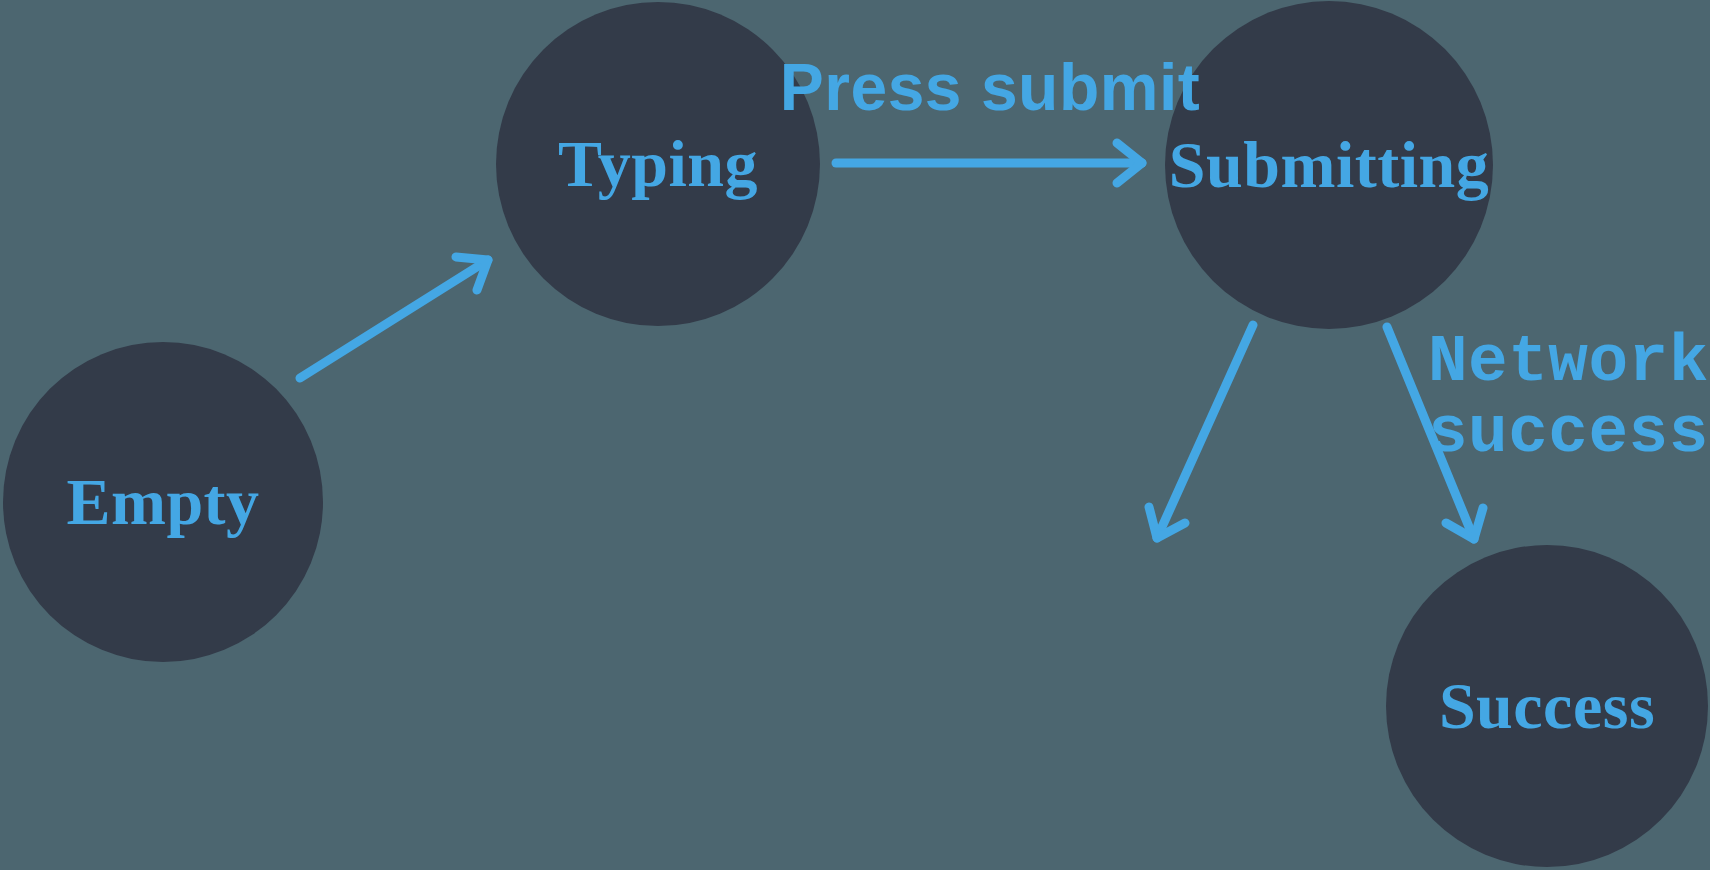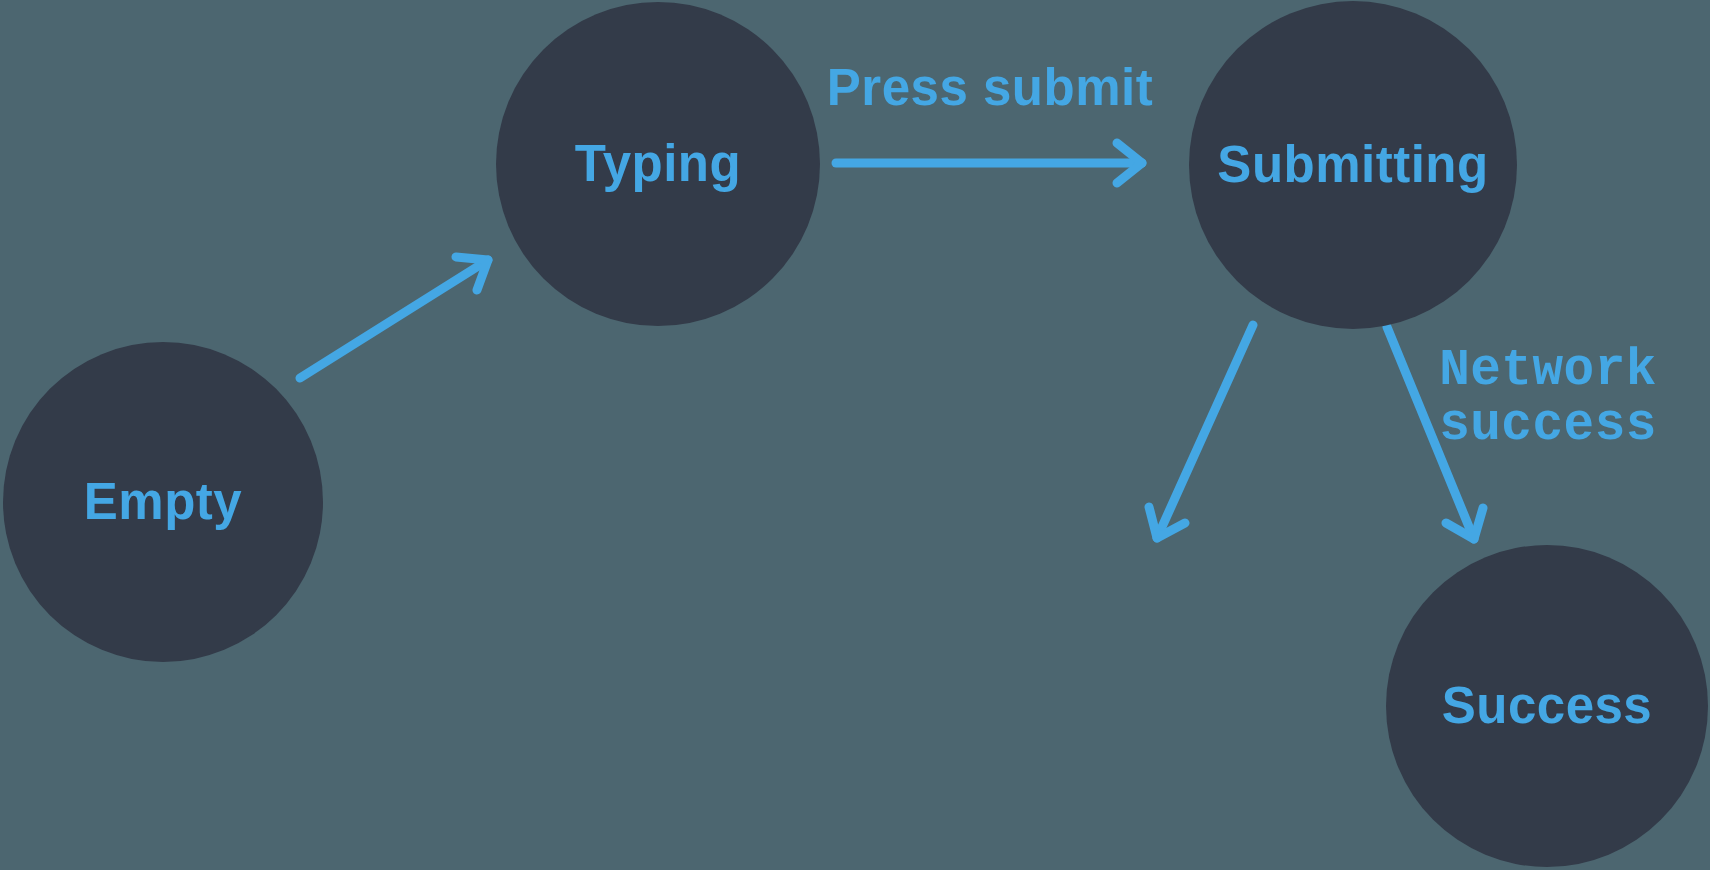--- a/index.html
+++ b/index.html
@@ -36,25 +36,26 @@
     stroke-linecap: round;
     stroke-linejoin: round;
   }
   .node {
     position: absolute;
     border-radius: 50%;
     background: var(--node-fill);
     display: flex;
     align-items: center;
     justify-content: center;
+    font-family: Liberation Serif, serif;
   }
   .node-label,
   .edge-label {
     color: var(--accent);
-    font-size: 51px;
+    font-size: 66px;
     font-weight: 600;
     letter-spacing: 0.5px;
     line-height: 1.08;
   }
   .edge-label {
     position: absolute;
     transform: translate(-50%, -50%);
     text-align: center;
   }
   .edge-label.nowrap { white-space: nowrap; }
@@ -84,21 +85,21 @@
   </svg>
 
   <div class="node" style="left:3px; top:342px; width:320px; height:320px;">
     <span class="node-label">Empty</span>
   </div>
 
   <div class="node" style="left:496px; top:2px; width:324px; height:324px;">
     <span class="node-label">Typing</span>
   </div>
 
-  <div class="node" style="left:1189px; top:1px; width:328px; height:328px;justify-content:center;">
+  <div class="node" style="left:1165px; top:1px; width:328px; height:328px;justify-content:center;">
     <span class="node-label">Submitting</span>
   </div>
 
 
   <div class="node" style="left:1386px; top:545px; width:322px; height:322px;">
     <span class="node-label">Success</span>
   </div>
 
 
   <div class="edge-label nowrap" style="left:990px; top:88px;">Press submit</div>

